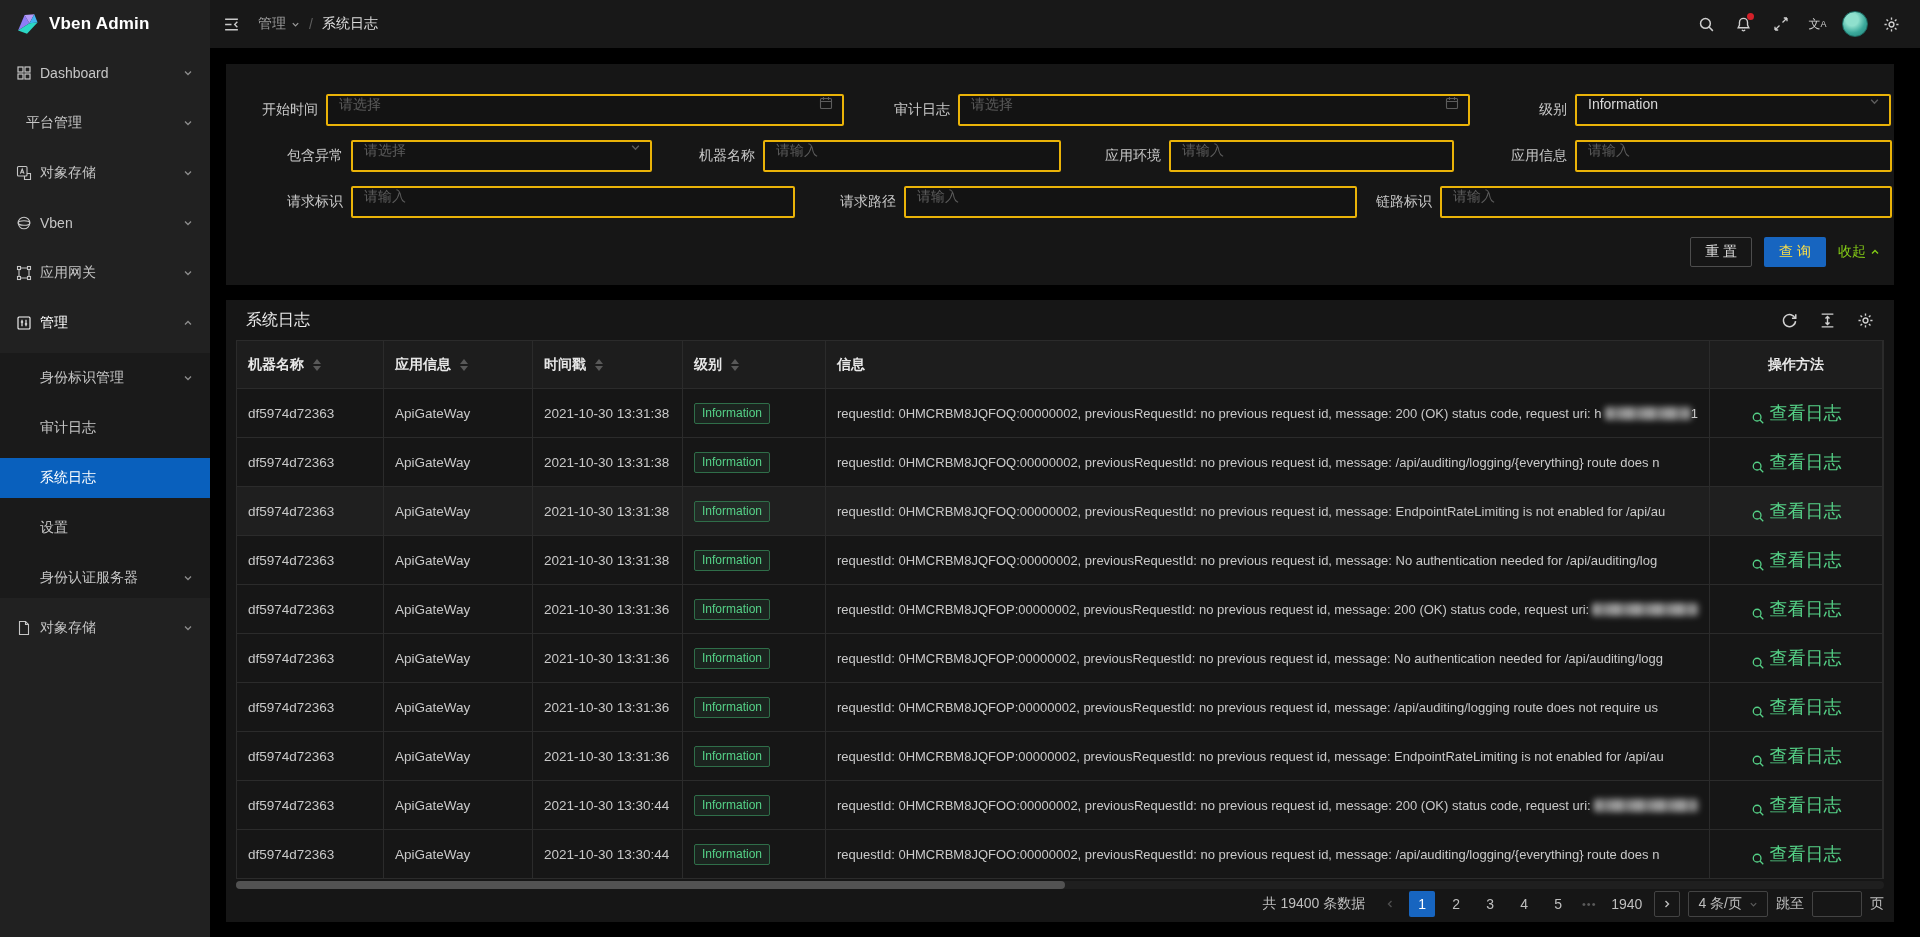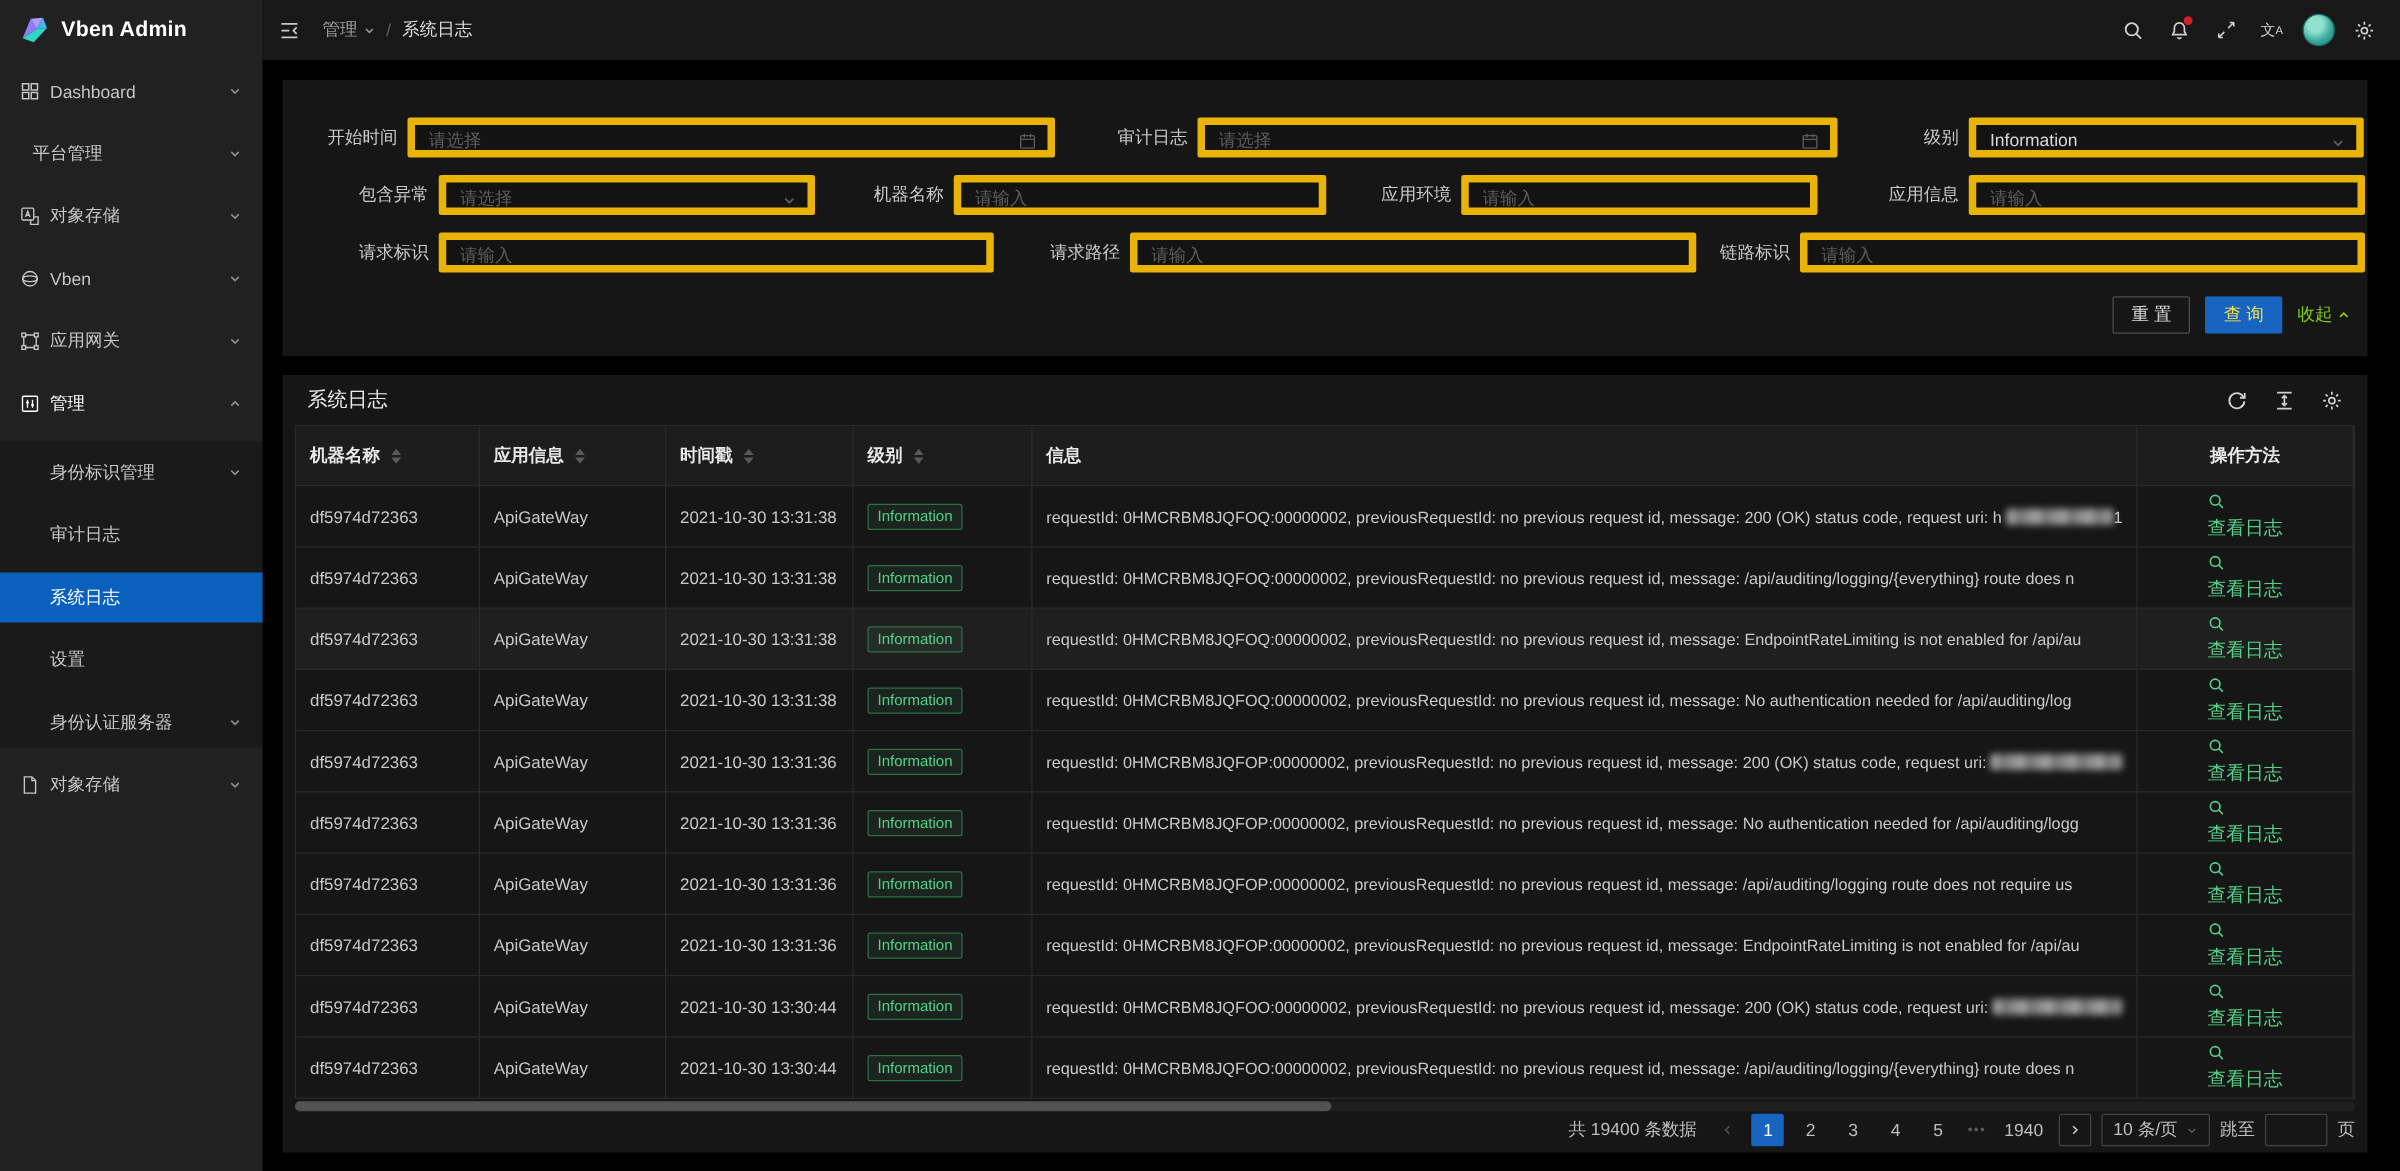--- a/index.html
+++ b/index.html
@@ -42,21 +42,21 @@
   .h-icon .dot { position:absolute; top:13px; right:8px; width:7px; height:7px; border-radius:50%; background:#d32029; }
   .avatar { width:26px; height:26px; border-radius:50%; background:radial-gradient(circle at 38% 32%, #8fe0cd 0 28%, #3aa99b 60%, #237f76 100%); border:1px solid #1d6e66; }
   .trans-ic { font-size:11px; line-height:1; }
   .trans-ic .big { font-size:12px; }
   .trans-ic .small { font-size:9px; vertical-align:bottom; }
 
   
   .filter-card { position:absolute; left:226px; top:64px; width:1668px; height:221px; background:#161616; }
   .ffield { position:absolute; display:flex; align-items:center; height:44px; }
   .flabel { font-size:14px; color:#c9c9c9; text-align:right; margin-right:8px; flex:none; white-space:nowrap; }
-  .fcontrol { position:relative; height:32px; background:#131313; border:6px solid #eab308; border-radius:2px; display:flex; align-items:flex-end; padding:0 30px 0 11px; flex:none; }
+  .fcontrol { position:relative; height:32px; background:#131313; border:2px solid #eab308; border-radius:2px; display:flex; align-items:flex-start; padding:0 30px 0 11px; flex:none; }
   .fcontrol input { width:100%; border:none; outline:none; background:transparent; color:#d9d9d9; font-size:14px; font-family:"Liberation Sans", sans-serif; }
   .fcontrol input::placeholder { color:#5c5c5c; }
   .fvalue { font-size:14px; color:#d9d9d9; }
   .suffix { position:absolute; right:9px; color:#5c5c5c; }
   .fbuttons { position:absolute; top:172px; right:14px; height:32px; display:flex; align-items:center; gap:12px; }
   .btn { height:30px; padding:0 14px; font-size:14px; border-radius:2px; cursor:pointer; font-family:"Liberation Sans", sans-serif; }
   .btn.ghost { background:transparent; border:1px solid #4d4d4d; color:#dcdcdc; }
   .btn.primary { border:1px solid transparent; color:#fde047; }
   .collapse-link { display:flex; align-items:center; gap:4px; font-size:14px; cursor:pointer; }
 
@@ -75,21 +75,21 @@
   .cell { display:flex; align-items:center; padding:0 11px; border-right:1px solid #2b2b2b; border-bottom:1px solid #2b2b2b; overflow:hidden; white-space:nowrap; font-size:13.5px; color:#c9c9c9; }
   .cell:last-child { border-right:1px solid #2b2b2b; }
   .head .cell { color:#e8e8e8; font-weight:bold; font-size:14px; }
   .cell.center { justify-content:center; }
   .sorter { display:inline-flex; flex-direction:column; margin-left:9px; gap:2px; }
   .car-up { width:0; height:0; border-left:4px solid transparent; border-right:4px solid transparent; border-bottom:5px solid #595959; }
   .car-dn { width:0; height:0; border-left:4px solid transparent; border-right:4px solid transparent; border-top:5px solid #595959; }
   .tag-info { font-size:12px; line-height:19px; padding:0 7px; border-radius:2px; border:1px solid #2f6e49; background:rgba(85,209,135,0.08); }
   .msg { font-size:13px; }
   .redacted { display:inline-block; vertical-align:middle; width:118px; height:13px; margin-left:3px; border-radius:3px; background:repeating-linear-gradient(90deg,#b8b8b8 0 7px,#888 7px 14px,#a3a3a3 14px 21px); filter:blur(3px); opacity:.85; }
-  .action-link { display:flex; align-items:flex-start; gap:5px; cursor:pointer; font-size:15px;flex-direction:column; }
+  .action-link { display:flex; align-items:flex-end; gap:5px; cursor:pointer; font-size:18px; }
 
   .hscroll { position:absolute; left:10px; top:581px; width:1648px; height:8px; background:rgba(255,255,255,0.04); border-radius:4px; }
   .hscroll-thumb { position:absolute; left:0; top:0; width:829px; height:8px; background:#525252; border-radius:4px; cursor:pointer; }
 
   
   .pagination { position:absolute; right:10px; top:591px; height:26px; display:flex; align-items:center; gap:8px; font-size:14px; color:#bfbfbf; }
   .pg-total { margin-right:6px; }
   .pg-prev { width:22px; height:26px; display:flex; align-items:center; justify-content:center; color:#4f4f4f; cursor:default; }
   .pg-pages { display:flex; gap:8px; }
   .page { min-width:26px; height:26px; line-height:26px; text-align:center; border-radius:2px; cursor:pointer; color:#bfbfbf; padding:0 4px; }
@@ -711,21 +711,21 @@
         <span class="page">5</span>
       </span>
     <span class="pg-ellipsis">•••</span>
     <span class="page">1940</span>
     <span class="pg-next">
         <svg viewBox="0 0 10 10" width="10" height="10" fill="none" stroke="currentColor" stroke-width="1.4">
           <path d="M3.5 2l3 3-3 3"></path>
         </svg>
       </span>
     <span class="pg-size">
-      <span>10 条/页</span>
+      <span>4 条/页</span>
       <span class="sel-chev">
           <svg viewBox="0 0 10 10" width="9" height="9" fill="none" stroke="currentColor" stroke-width="1.3">
             <path d="M2 3.5l3 3 3-3"></path>
           </svg>
         </span>
     </span>
     <span>跳至</span>
     <input class="pg-jump-input" style="">
     <span>页</span>
   </div>

